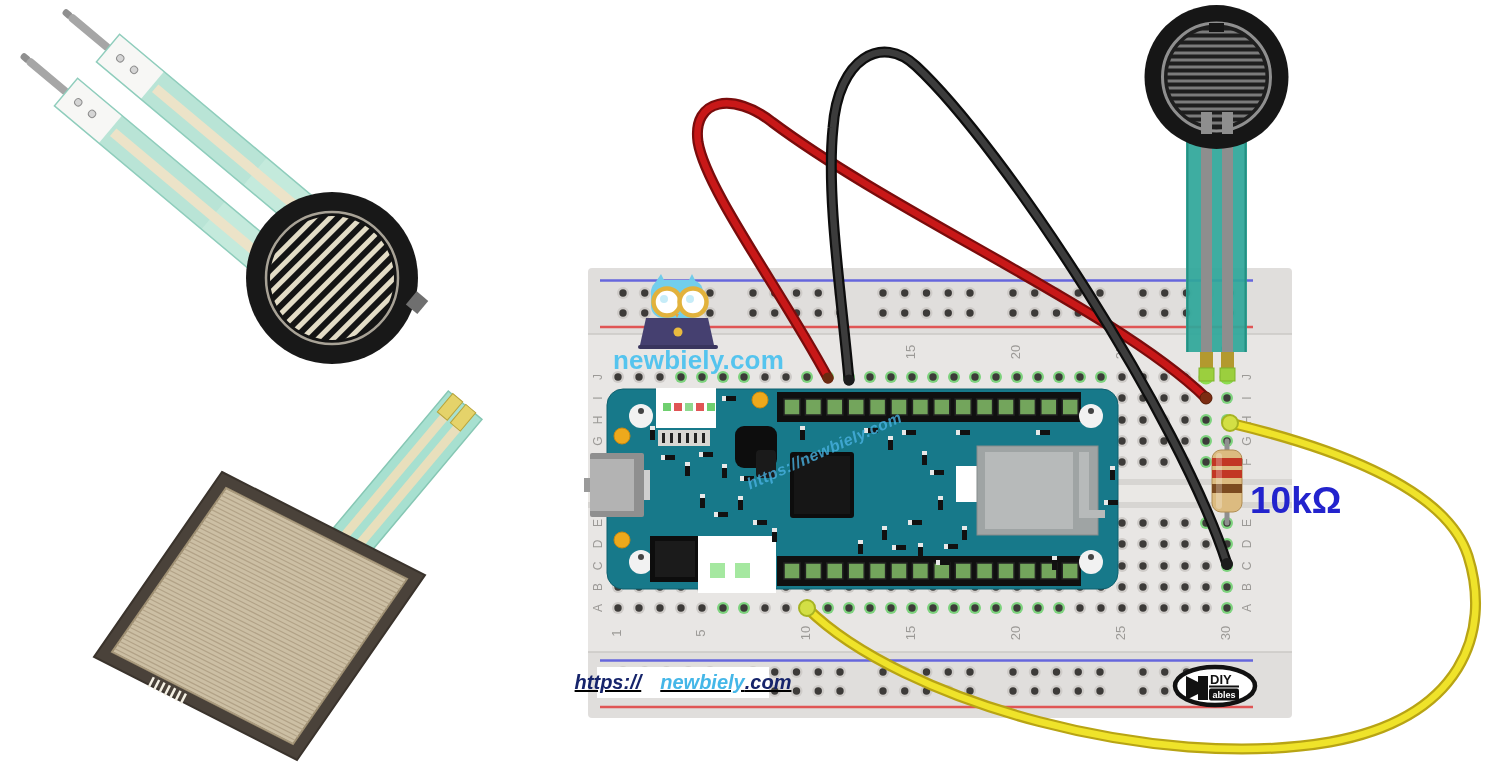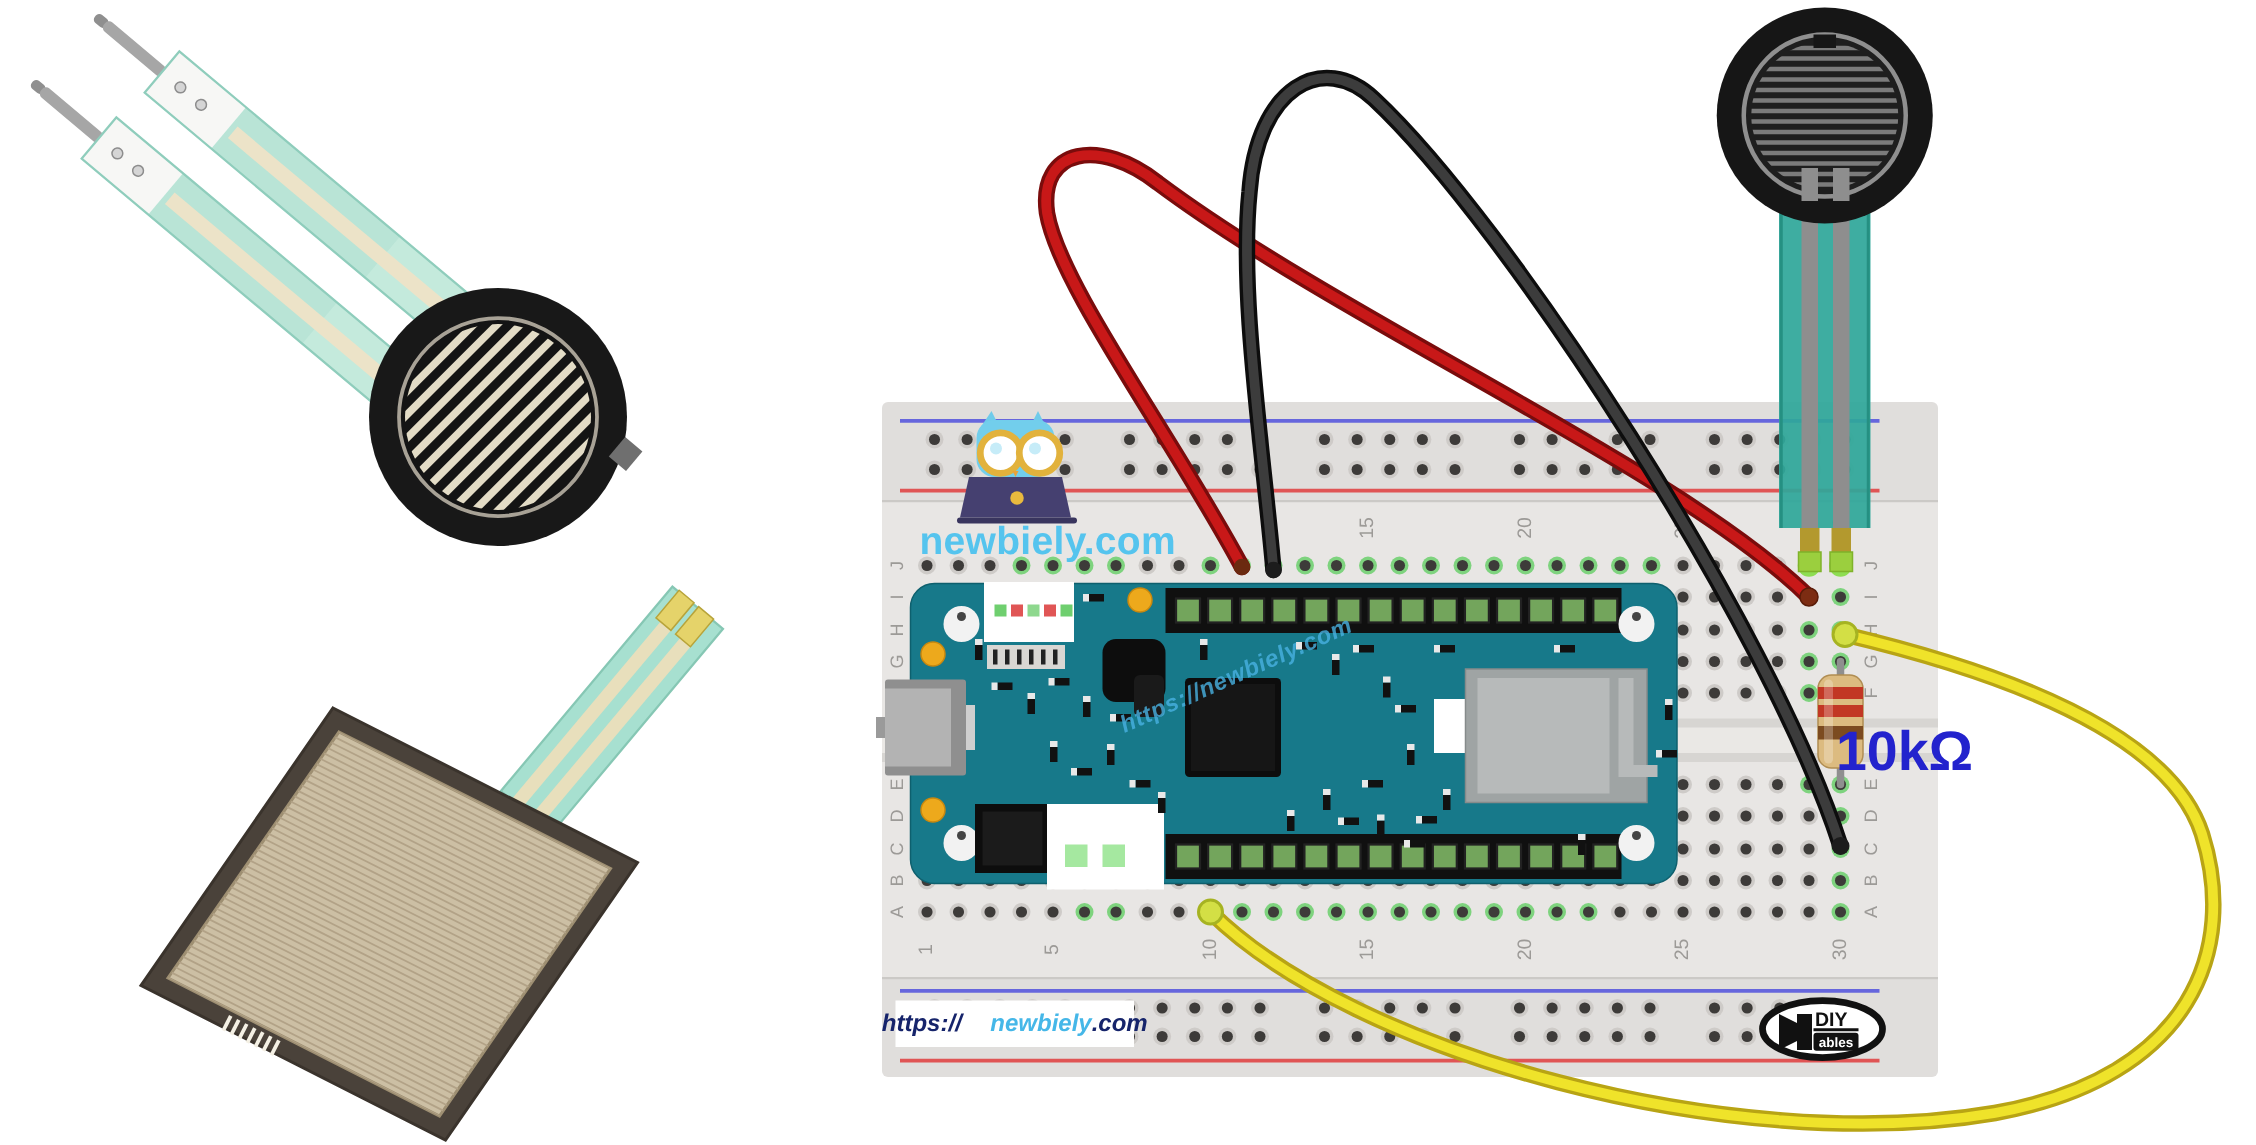--- a/index.html
+++ b/index.html
@@ -5,26 +5,26 @@
   html,body{margin:0;padding:0;background:#ffffff;}
   body{width:1504px;height:763px;position:relative;overflow:hidden;
        font-family:"Liberation Sans", sans-serif;}
   #scene{position:absolute;left:0;top:0;}
   .overlay{position:absolute;z-index:5;}
   #logo-text{left:613px;top:345px;font-size:26px;font-weight:bold;
              color:var(--logo-blue,#55c4ee);letter-spacing:.2px;white-space:nowrap;}
   #watermark{left:748px;top:476px;font-size:16px;font-weight:bold;font-style:italic;
              color:rgba(72,178,225,.8);transform:rotate(-24deg);transform-origin:0 50%;
              white-space:nowrap;letter-spacing:.5px;}
-  #url-box{left:597px;top:667px;width:159px;height:31px;background:#ffffff;
+  #url-box{left:597px;top:667px;width:172px;height:31px;background:#ffffff;
            display:flex;align-items:center;justify-content:center;
-           font-size:16px;font-weight:bold;font-style:italic;white-space:nowrap;}
+           font-size:20px;font-weight:bold;font-style:italic;white-space:nowrap;text-decoration:underline;}
   #url-box .navy{color:var(--navy,#16246b);}
   #url-box .lite{color:#45b7e8;margin-left:19px;}
-  #resistor-label{left:1224px;top:480px;font-size:37px;font-weight:bold;
+  #resistor-label{left:1250px;top:480px;font-size:37px;font-weight:bold;
                   color:var(--label-blue,#2323cd);white-space:nowrap;}
   svg text.bb-label{font-family:"Liberation Sans",sans-serif;fill:#9c9a97;}
 </style>
 </head>
 <body>
 
 <svg id="scene" viewBox="0 0 1504 763" width="1504" height="763">
   <defs>
     <clipPath id="clip-round-inner">
         <circle cx="332" cy="278" r="62"></circle>

